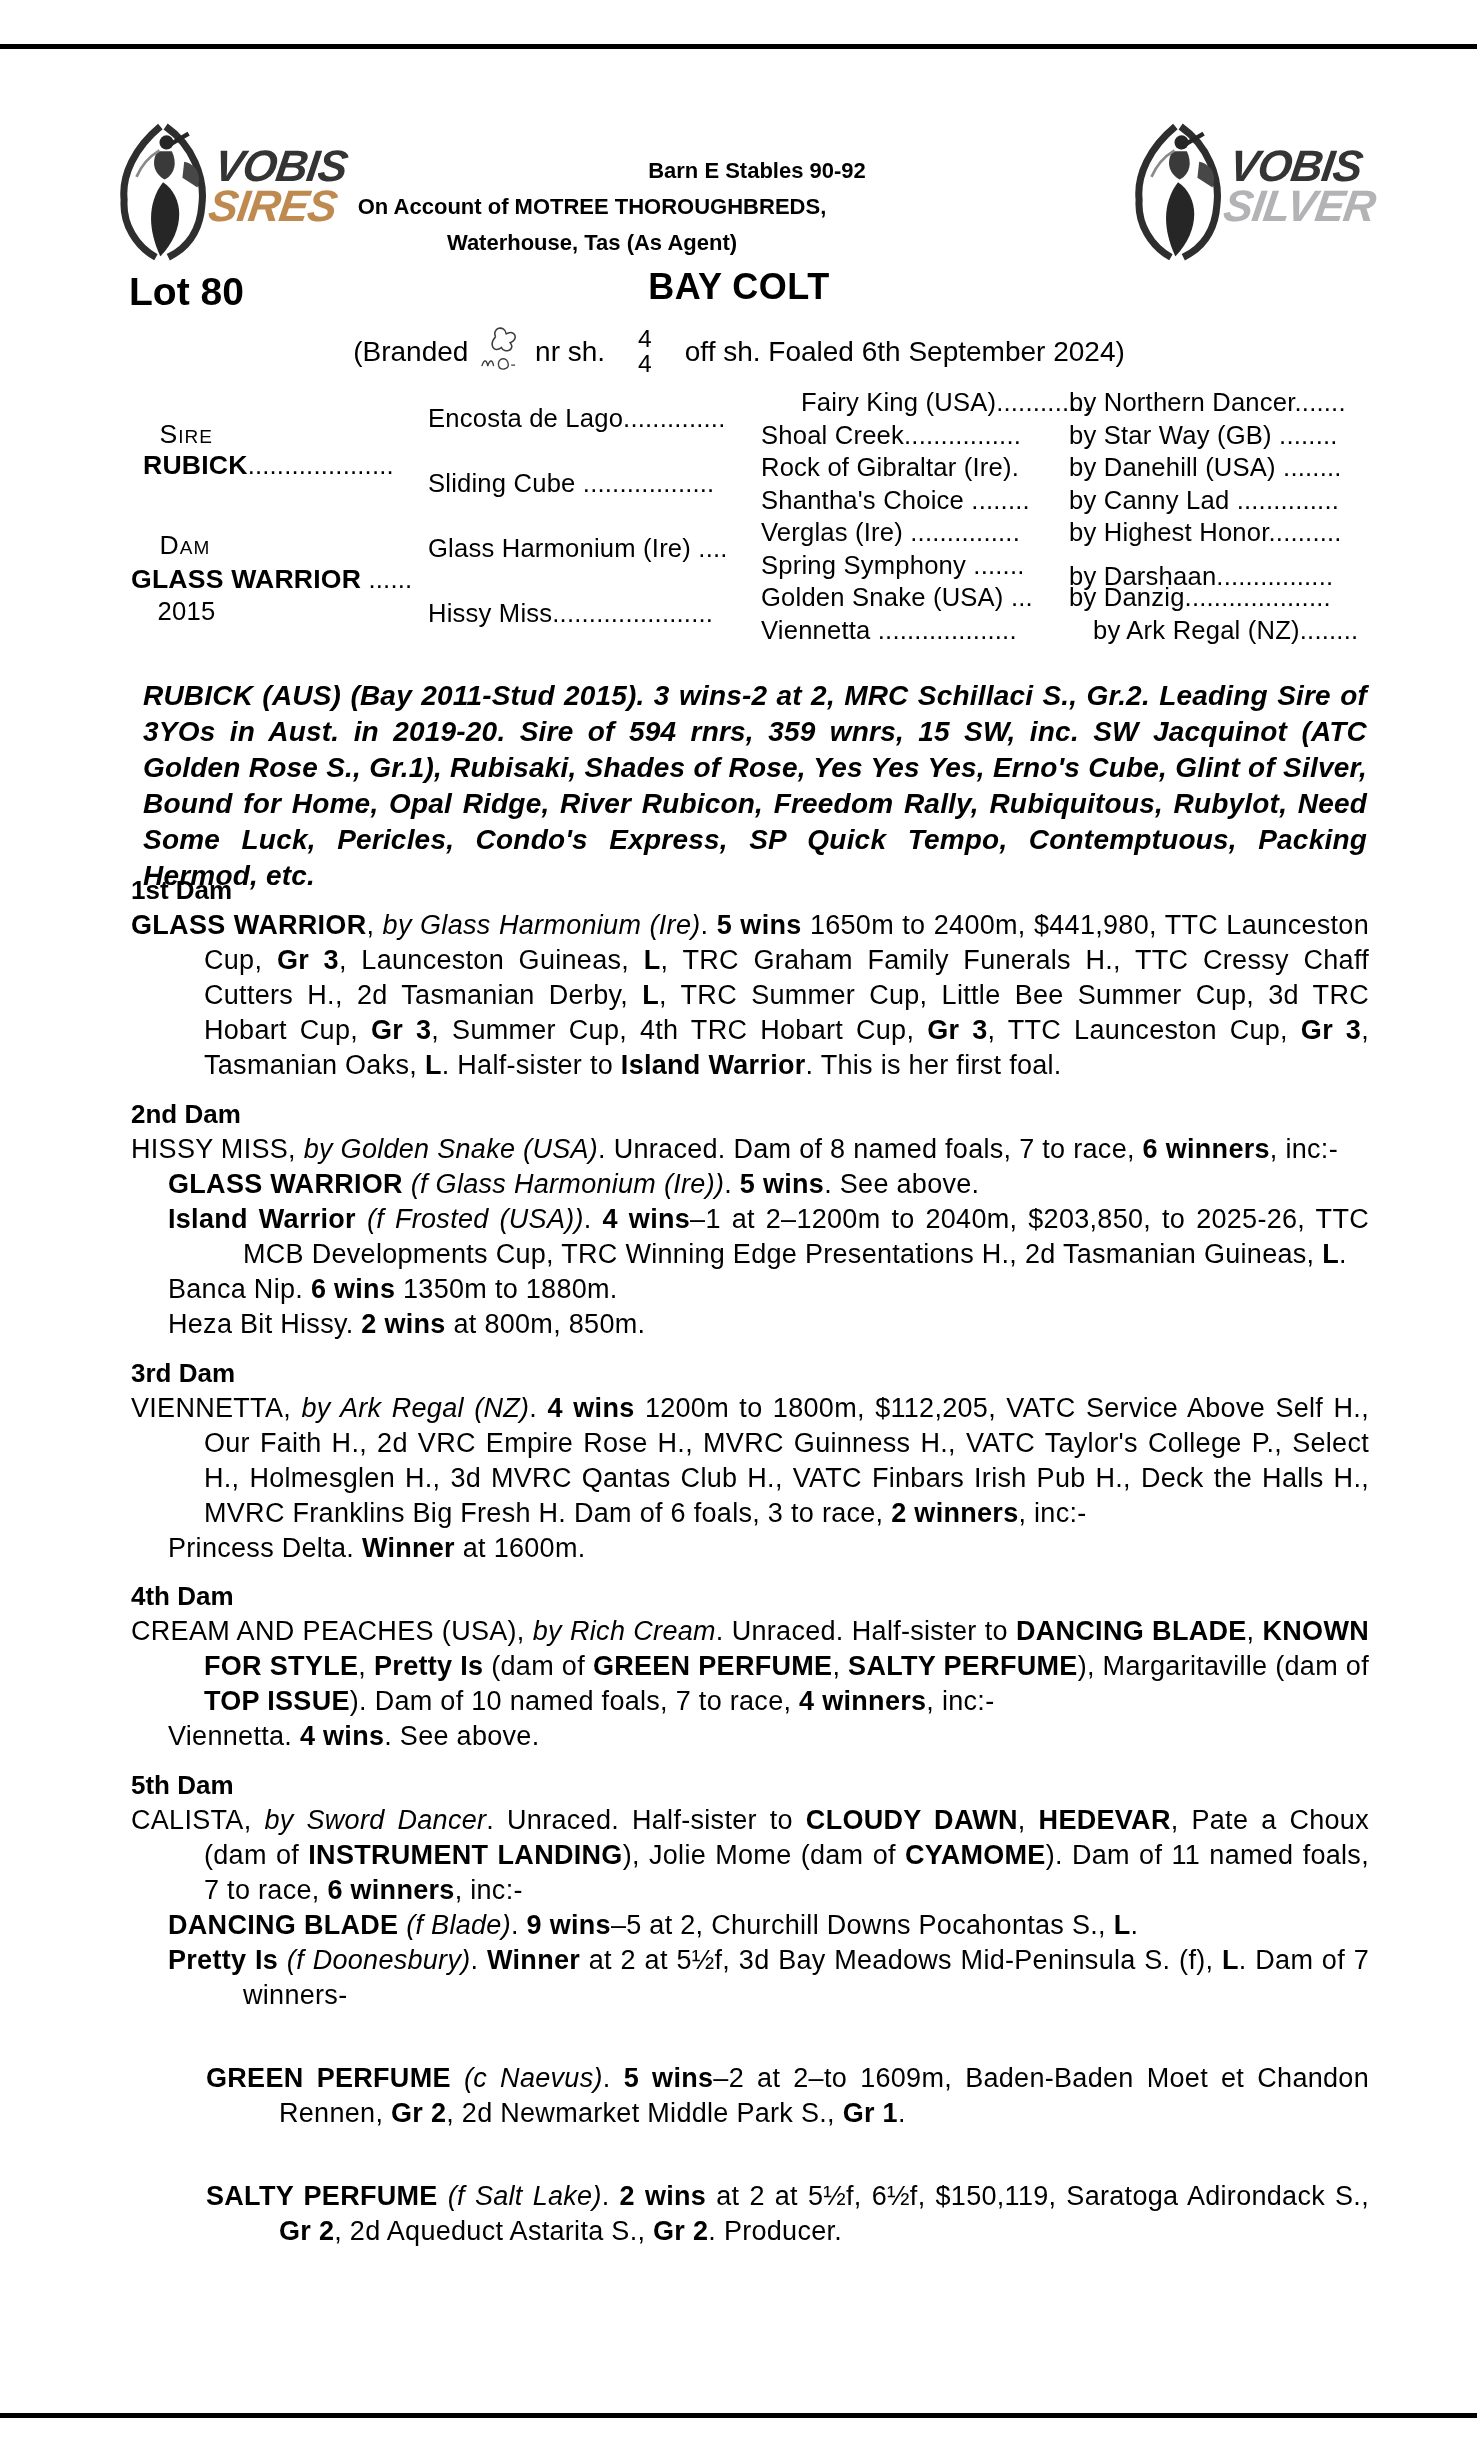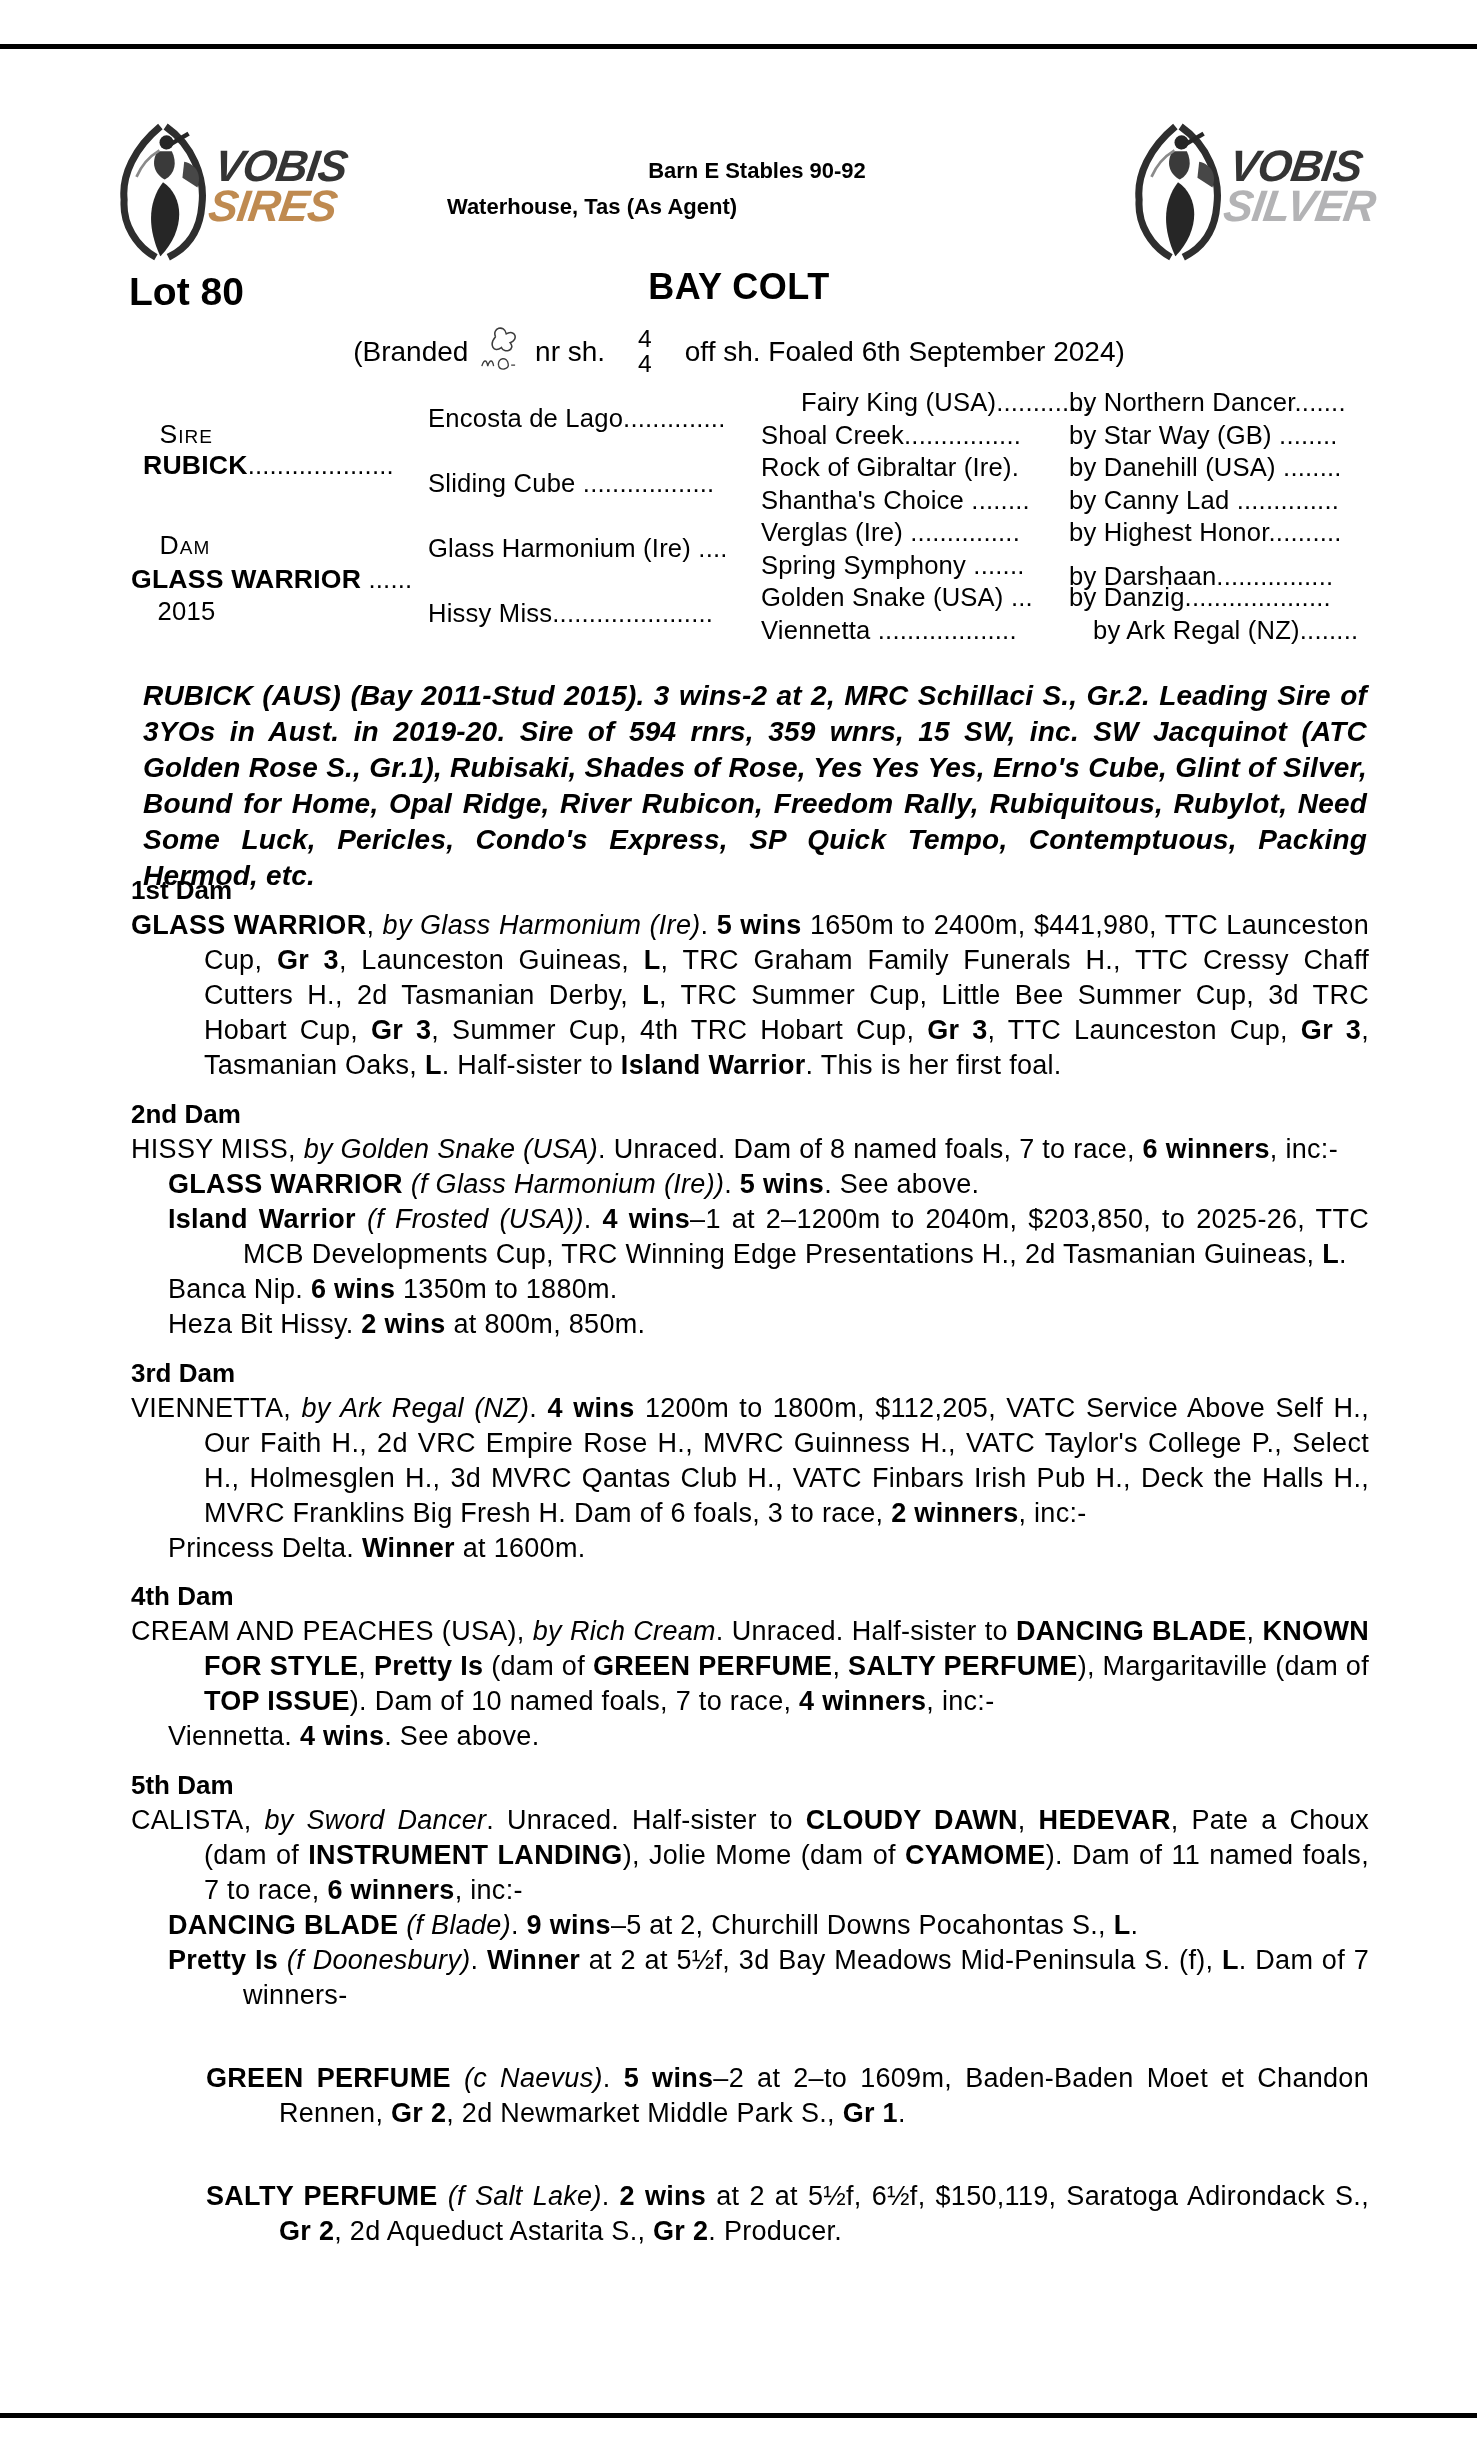--- a/index.html
+++ b/index.html
@@ -101,20 +101,21 @@
       </svg>
     </span>
     <div class="wordmark">
       <span class="w1">VOBIS</span>
       <span class="w2" id="right-w2" style="color: rgb(179, 179, 181);">SILVER</span>
     </div>
   </div>
 
   <div class="consignor">
     <div class="l1">Barn E Stables 90-92</div>
+    <div>On Account of MOTREE THOROUGHBREDS,</div>
     <div>Waterhouse, Tas (As Agent)</div>
   </div>
 
   <div class="lot-label">Lot 80</div>
   <div class="horse-title">BAY COLT</div>
 
   <div class="branded-row">
     <span>(Branded</span>
     <span class="gap-s"></span>
     <span>

